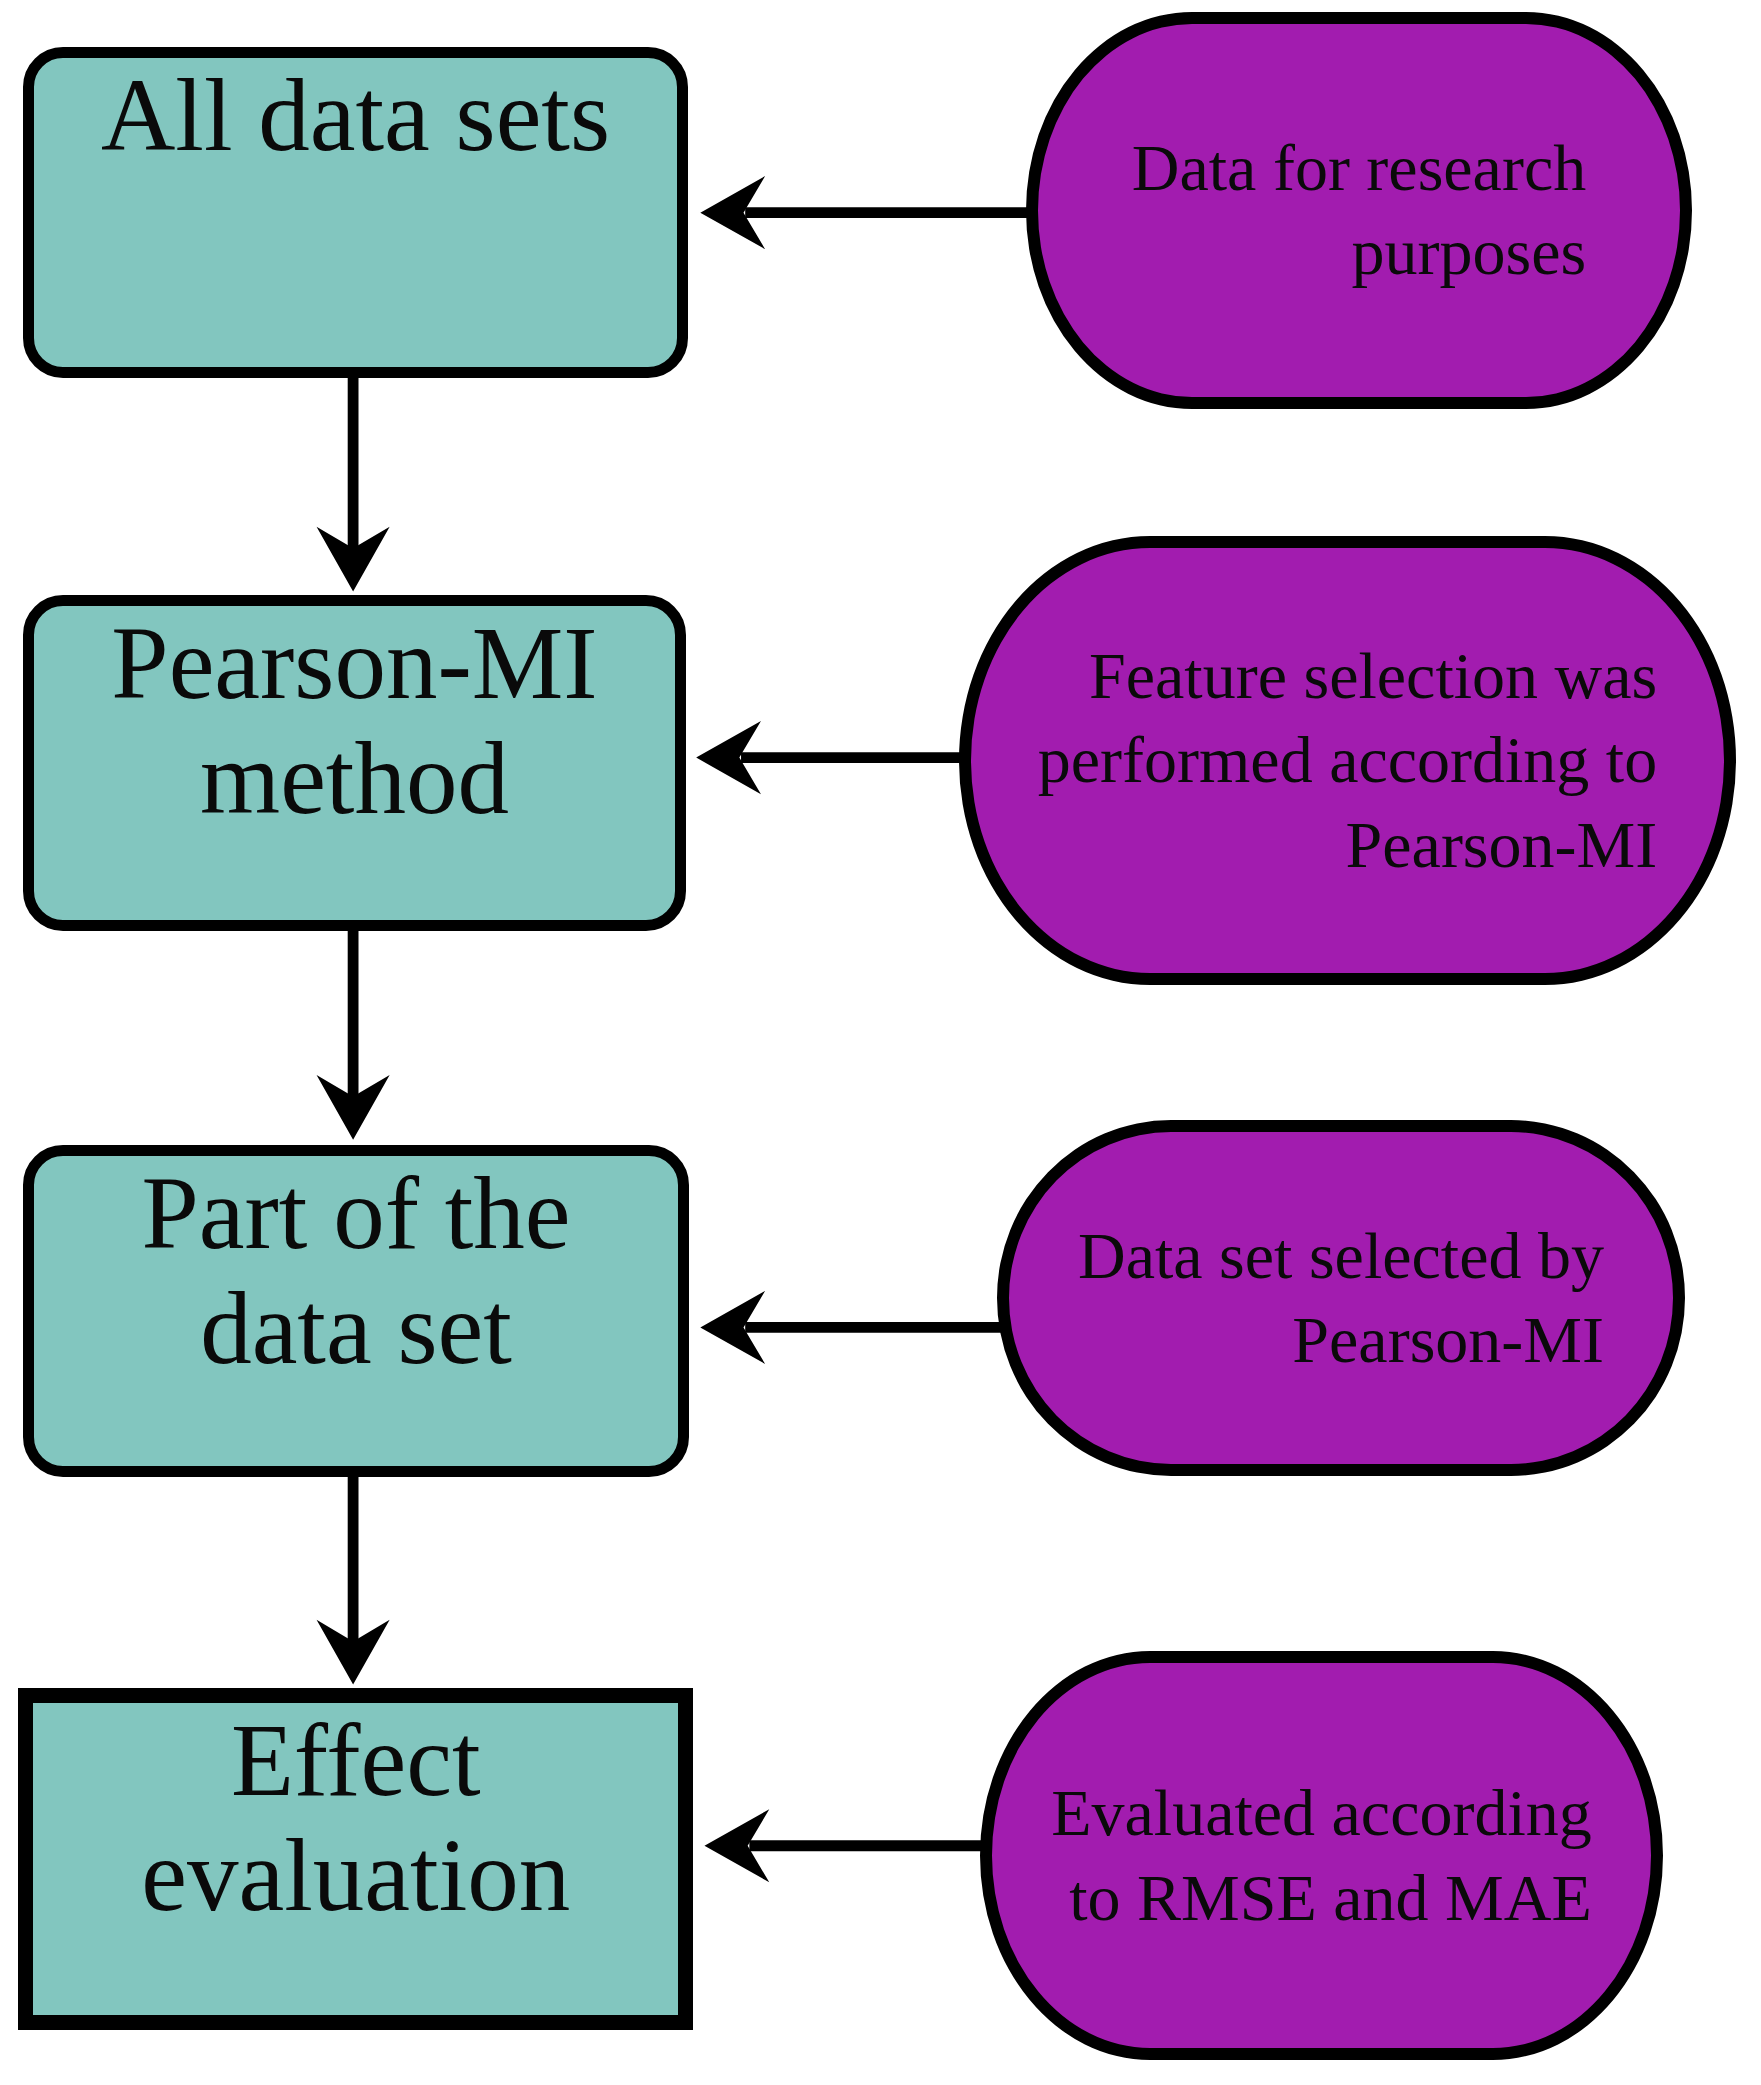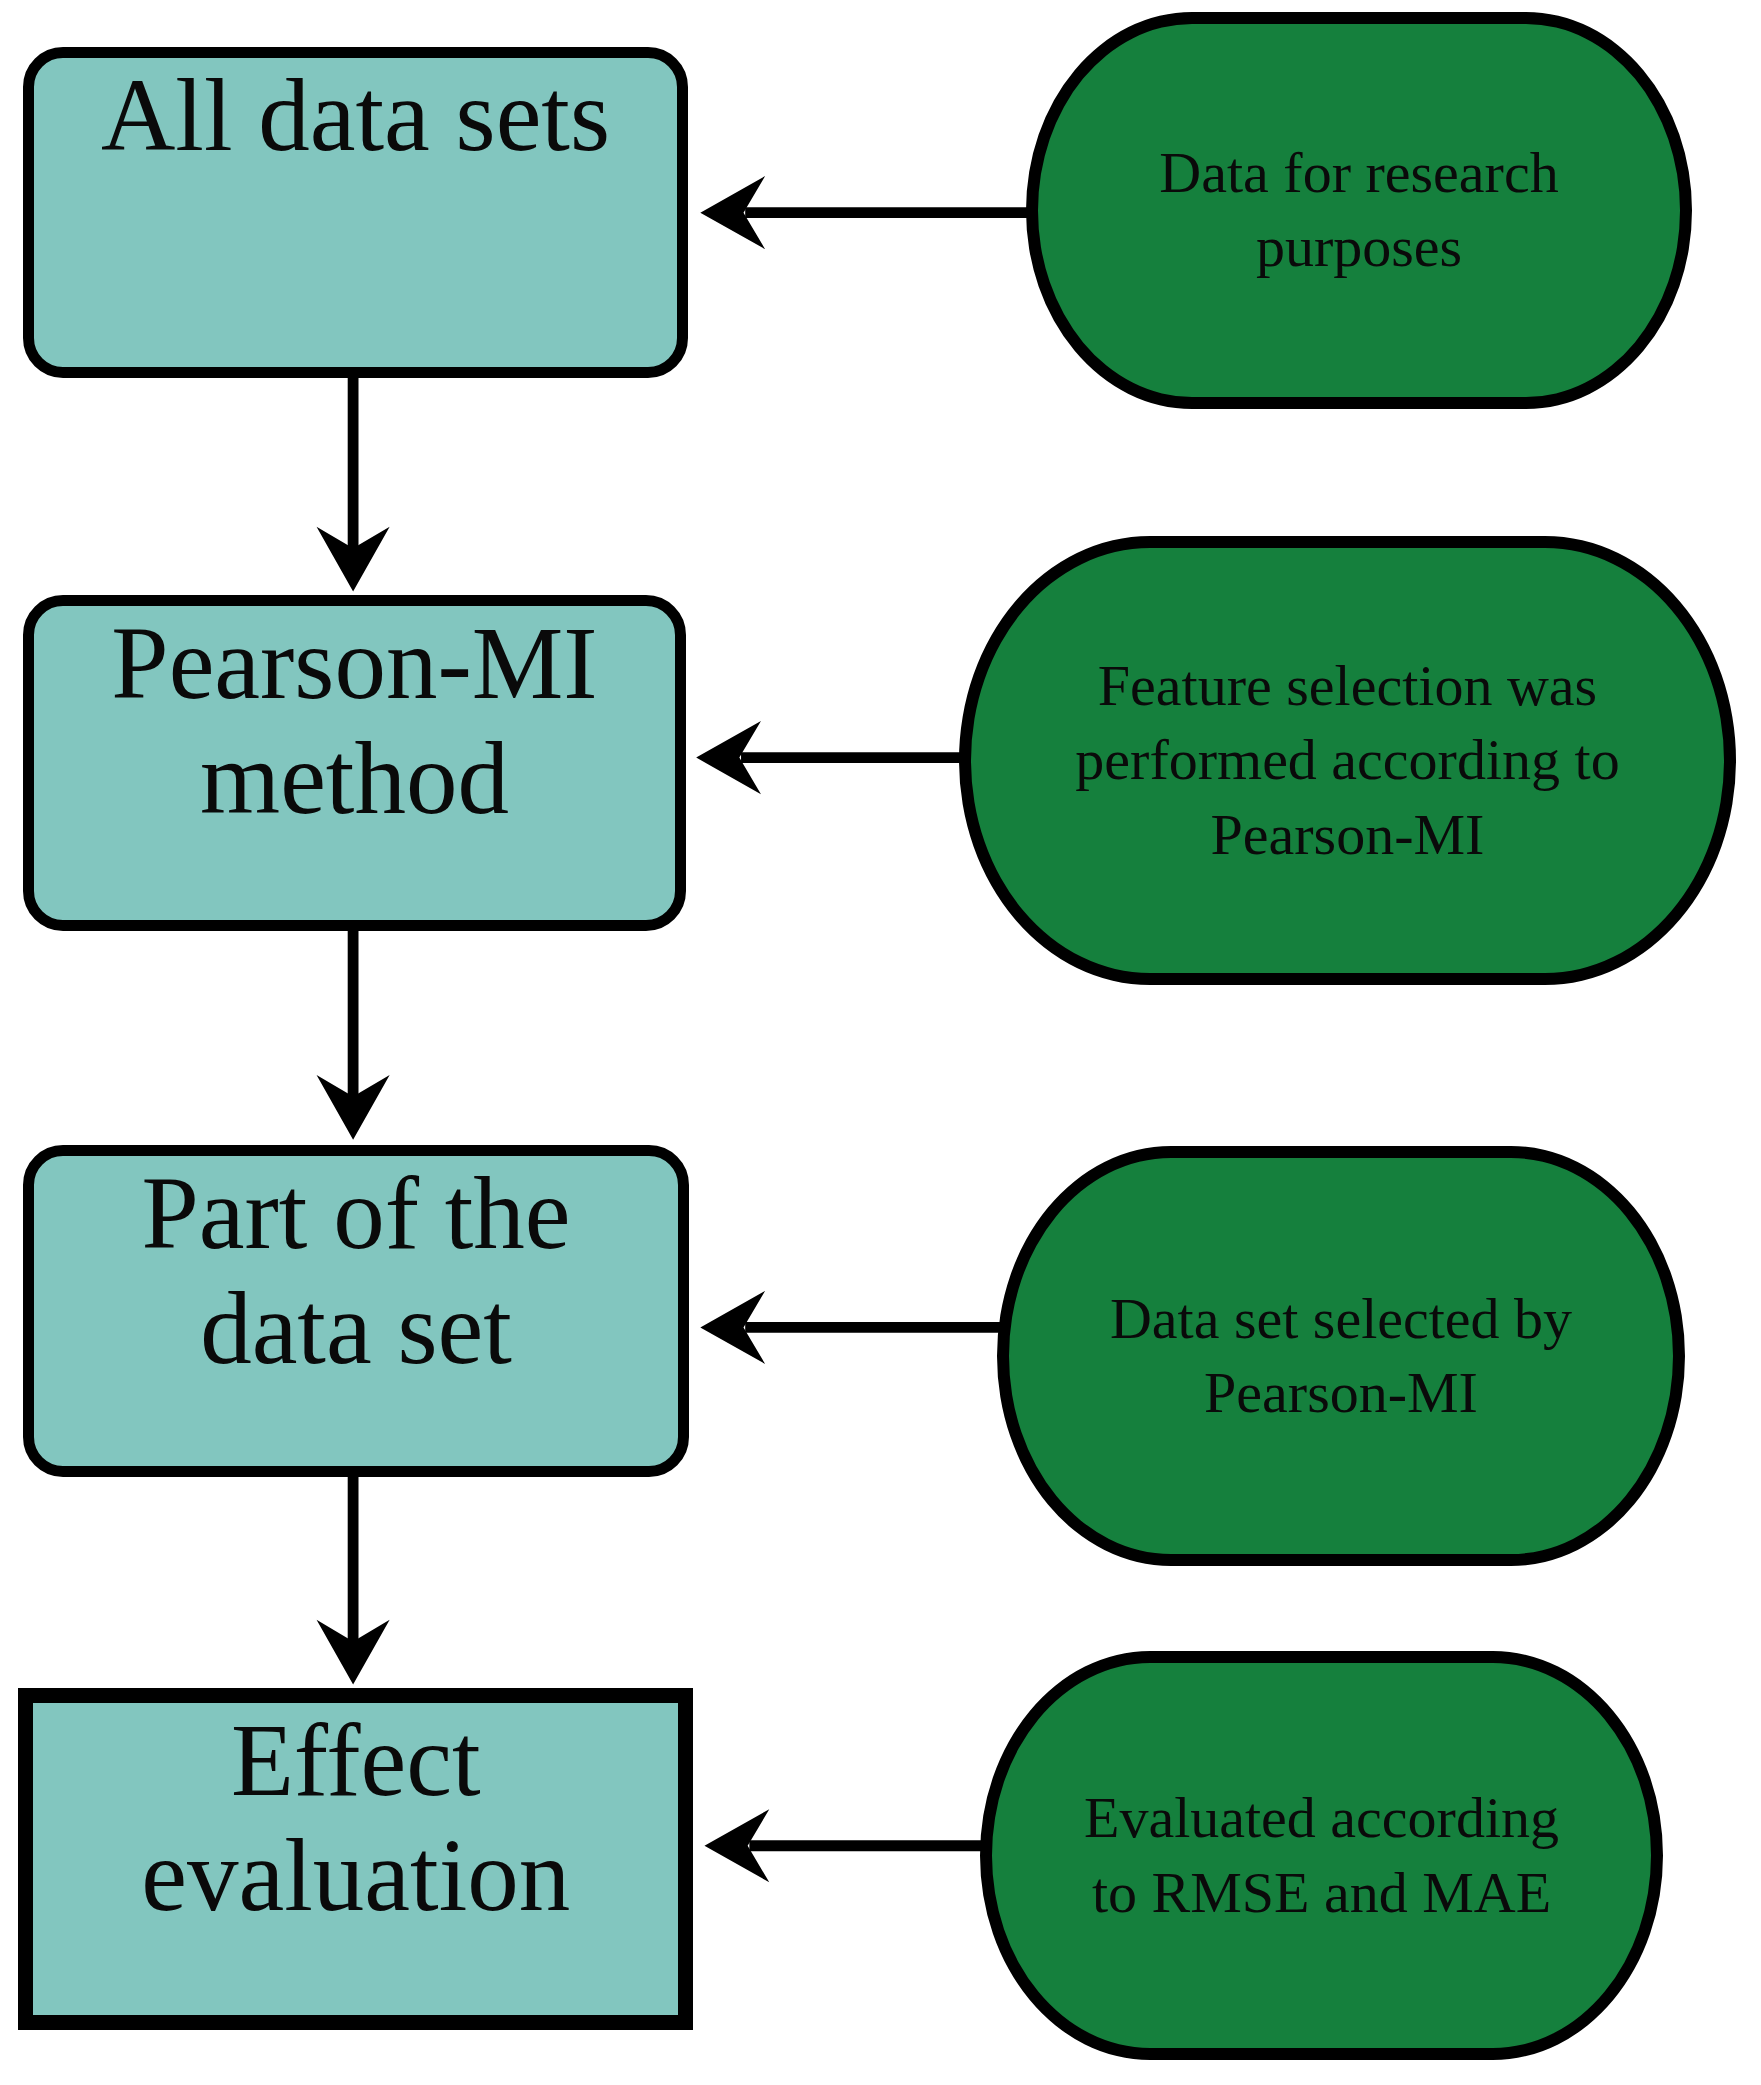--- a/index.html
+++ b/index.html
@@ -34,40 +34,40 @@
     align-items: flex-start;
     justify-content: center;
     text-align: center;
     font-size: 103px;
     line-height: 1.12;
     white-space: pre-line;
   }
   .note-bubble {
     position: absolute;
     box-sizing: border-box;
-    background: #15803d;
+    background: #a21caf;
     border: 12.5px solid #000000;
     display: flex;
     align-items: center;
     justify-content: center;
-    text-align: center;
-    font-size: 58px;
+    text-align: right;
+    font-size: 66px;
     line-height: 1.28;
     white-space: pre-line;
   }
   
   #box-1 { left: 23px;  top: 47px;   width: 665px; height: 331px; }
   #box-2 { left: 23px;  top: 595px;  width: 663px; height: 336px; }
   #box-3 { left: 23px;  top: 1145px; width: 666px; height: 332px; }
   #box-4 { left: 18.3px;  top: 1688px; width: 675px; height: 342px;
            border-width: 15px; border-radius: 0; }
   
   #bubble-1 { left: 1026px; top: 11.6px;   width: 666px; height: 397px; border-radius: 166px / 50%; }
   #bubble-2 { left: 959px; top: 536px;  width: 777px; height: 449px; border-radius: 191px / 50%; font-family: Liberation Serif, serif; }
-  #bubble-3 { left: 997px; top: 1120px; width: 688px; height: 420px; border-radius: 174px / 50%; margin-top: 26px; }
+  #bubble-3 { left: 997px; top: 1120px; width: 688px; height: 356px; border-radius: 174px / 50%; }
   #bubble-4 { left: 980px; top: 1651px; width: 683px; height: 409px; border-radius: 170px / 50%; }
 </style>
 </head>
 <body>
 
 <div id="canvas">
 
   <svg id="arrow-layer" viewBox="0 0 2121 2510" xmlns="http://www.w3.org/2000/svg">
 
     <g fill="#000" stroke="#000">

